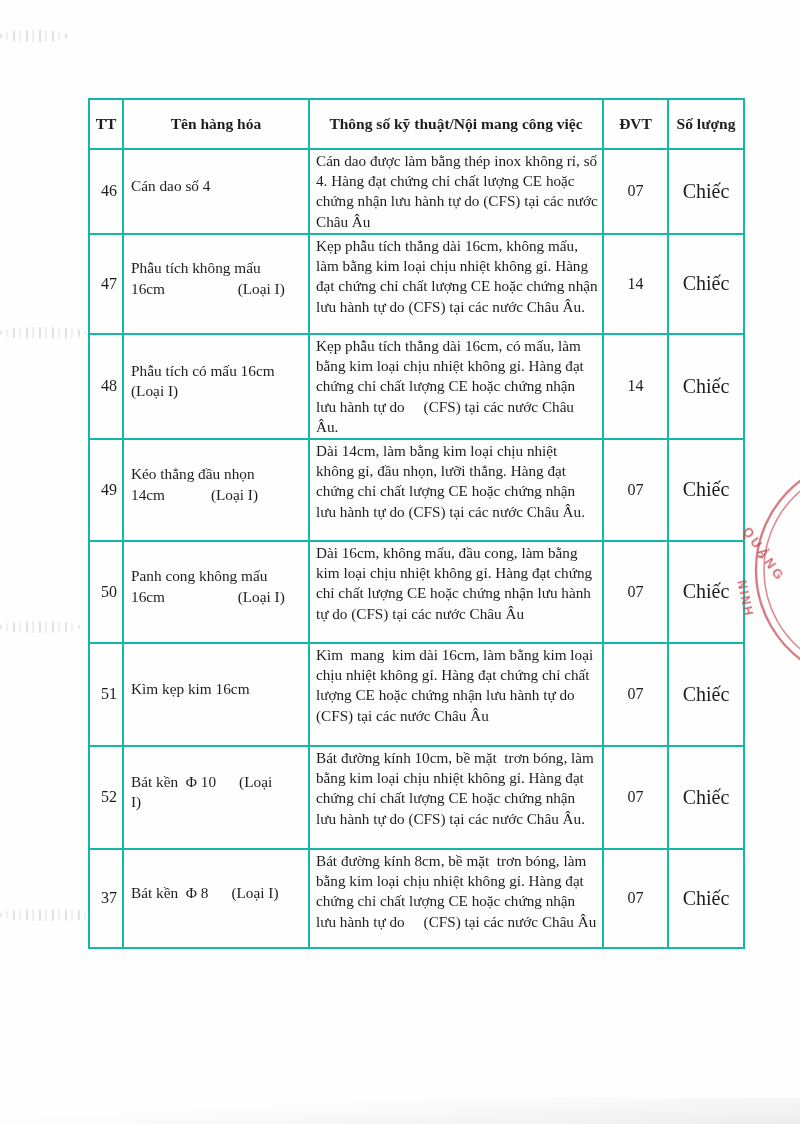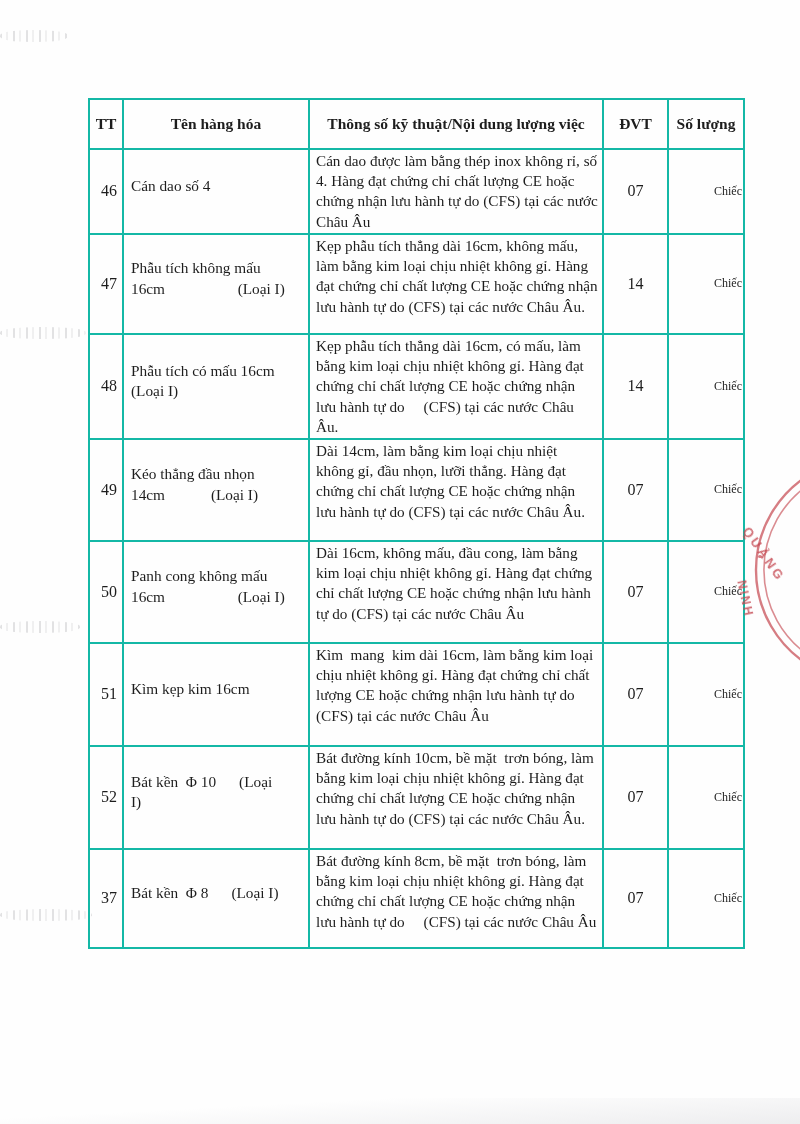--- a/index.html
+++ b/index.html
@@ -48,22 +48,22 @@
     font-size: 15.2px; line-height: 1.33;
     padding: 1px 3px 1px 6px;
     white-space: pre-wrap;
     font-family: Liberation Serif, serif;
   }
   .cell-dvt {
     text-align: center; vertical-align: middle;
     font-size: 16px;
   }
   .cell-qty {
-    text-align: right; vertical-align: middle;
-    font-size: 12px;
+    text-align: center; vertical-align: middle;
+    font-size: 20px;
   }
   
   .stamp-svg {
     position: absolute; left: 740px; top: 460px;
     width: 60px; height: 220px;
     opacity: 0.82;
   }
   .stamp-word {
     position: absolute;
     color: #c4454e;
@@ -120,21 +120,21 @@
       <col style="width:34px">
         <col style="width:186px">
         <col style="width:294px">
         <col style="width:65px">
         <col style="width:76px">
     </colgroup>
     <thead>
       <tr style="height:50px">
         <th>TT</th>
         <th>Tên hàng hóa</th>
-        <th>Thông số kỹ thuật/Nội dung lượng việc</th>
+        <th>Thông số kỹ thuật/Nội mang công việc</th>
         <th>ĐVT</th>
         <th>Số lượng</th>
       </tr>
     </thead>
     <tbody>
       <tr style="height:83px">
         <td class="cell-tt">46</td>
         <td class="cell-name">Cán dao số 4</td>
         <td class="cell-spec">Cán dao được làm bằng thép inox không rỉ, số 4. Hàng đạt chứng chỉ chất lượng CE hoặc chứng nhận lưu hành tự do (CFS) tại các nước Châu Âu</td>
         <td class="cell-dvt">07</td>

